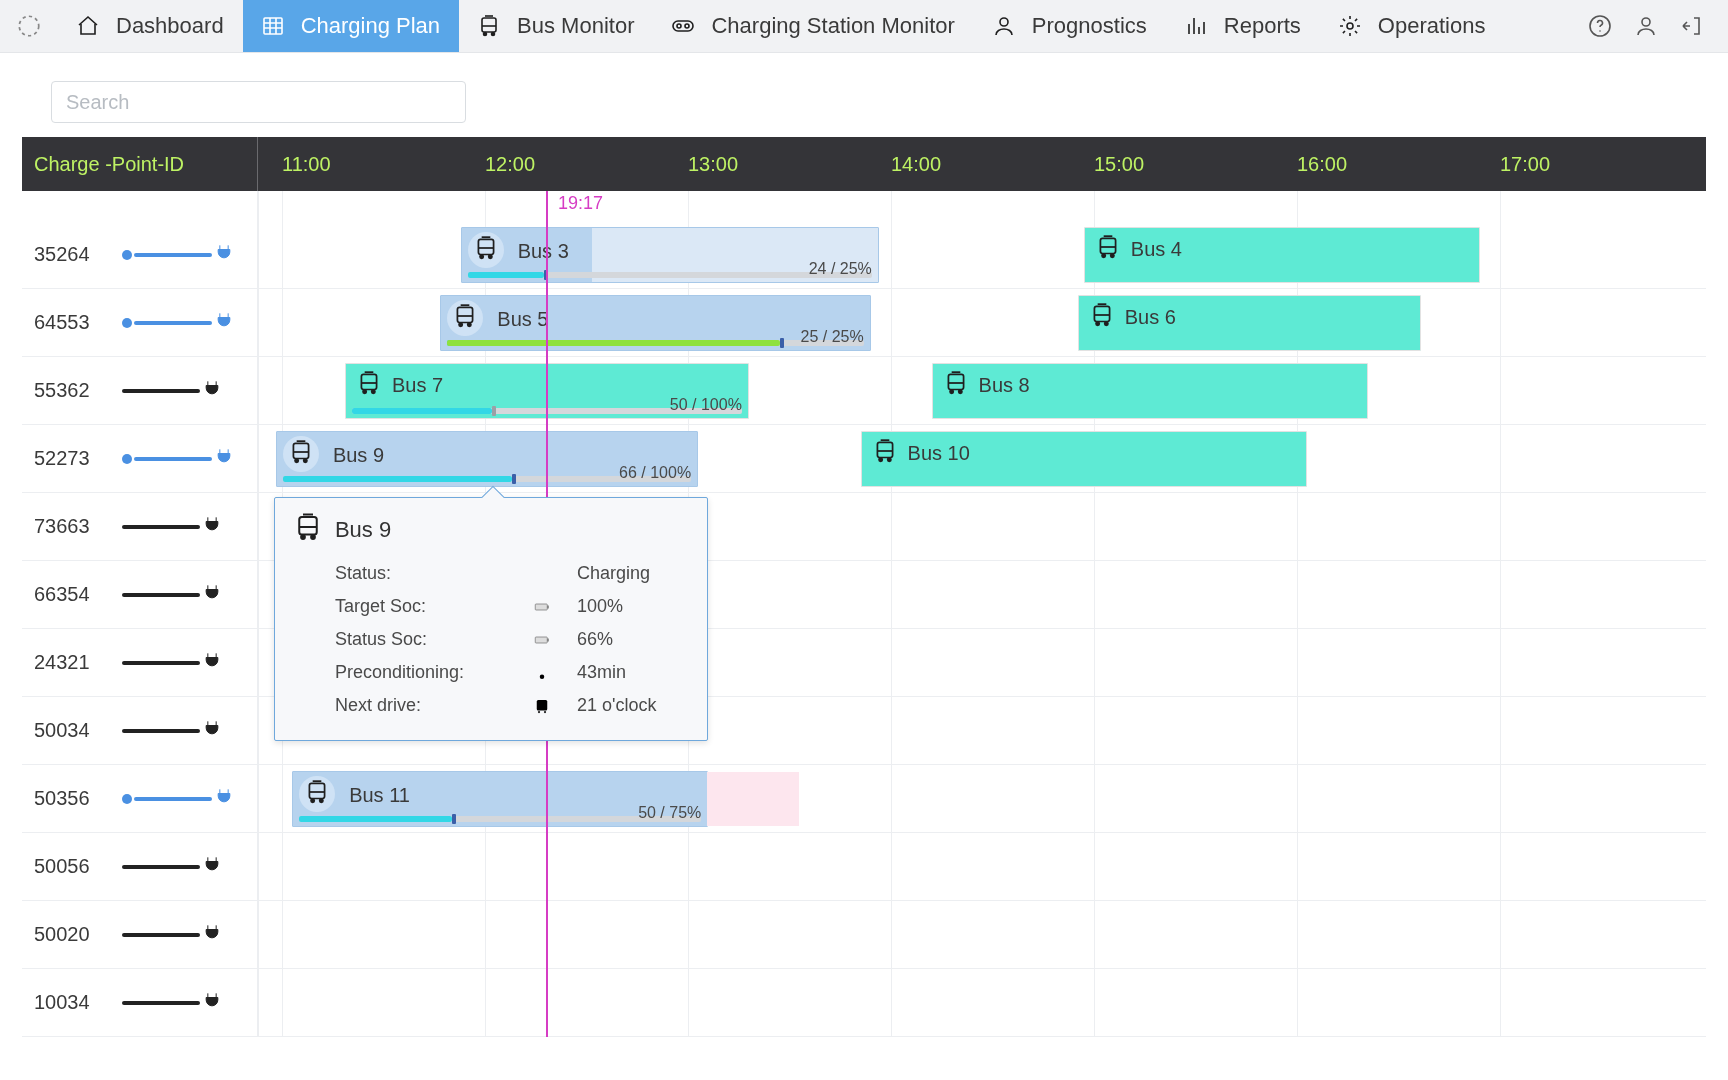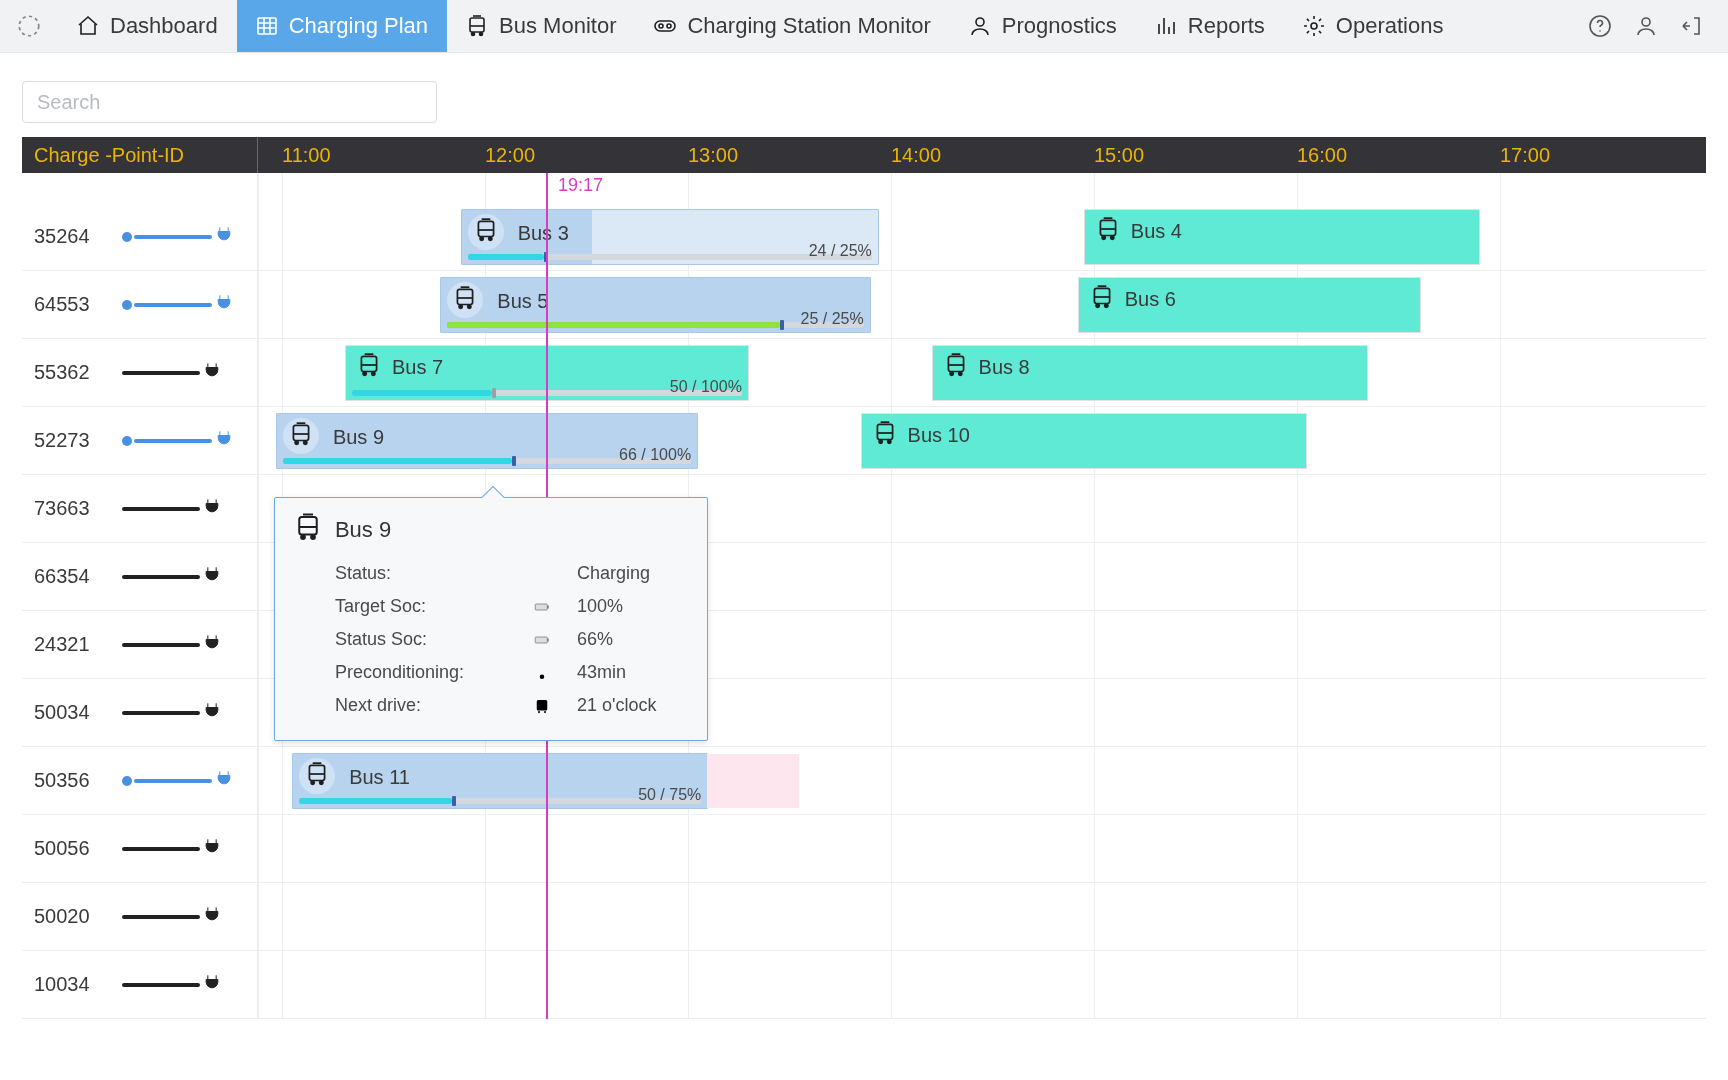--- a/index.html
+++ b/index.html
@@ -3,37 +3,37 @@
 <meta charset="utf-8">
 <style>
   * { box-sizing: border-box; margin: 0; padding: 0; }
   html, body { width: 1728px; height: 1080px; font-family: "Segoe UI", Arial, sans-serif; color: #333; overflow: hidden; background:#fff; }
 
   
   .topbar { height: 53px; width: 100%; background: #f1f2f4; border-bottom: 1px solid #e4e6e9; display: flex; align-items: stretch; }
   .topbar-left { display: flex; align-items: stretch; }
   .logo-slot { width: 58px; display:flex; align-items:center; justify-content:center; }
   .logo-slot svg { width:26px; height:26px; }
-  .nav-item { display:flex; align-items:center; gap:10px; padding: 0 18px; font-size: 22px; color:#3a3a3a; cursor:pointer; border-right:1px solid transparent;}
+  .nav-item { display:flex; align-items:center; gap:16px; padding: 0 18px; font-size: 22px; color:#3a3a3a; cursor:pointer; border-right:1px solid transparent;}
   .nav-item.active { background:#59a6e8; color:#fff; }
   .nav-item .nav-icon { display:flex; align-items:center; }
   .nav-item .nav-icon svg { width:24px; height:24px; }
   .nav-item.active svg { stroke:#fff; fill:none; }
   .topbar-right { margin-left:auto; display:flex; align-items:center; gap:18px; padding-right:22px; }
   .topbar-right .tb-btn { width:28px; height:28px; display:flex; align-items:center; justify-content:center; cursor:pointer; }
   .topbar-right svg { width:24px; height:24px; stroke:#555; fill:none; }
 
   
   .tools-row { padding: 28px 22px 14px 22px; }
-  .search-box { width: 415px; height: 42px; border:1px solid #d9dde1; border-radius:4px; padding:0 14px; font-size:20px; color:#333; background:#fff; }
+  .search-box { width: 415px; height: 42px; border:1px solid #d9dde1; border-radius:4px; padding:0 14px; font-size:20px; color:#333; background:#fff;margin-left:29px; }
   .search-box::placeholder { color:#b7bcc2; }
 
   
   .grid-wrap { position:relative; margin:0 22px; }
-  .grid-header { height:36px; background:#343438; color:#eab308; display:flex; font-size:20px; }
+  .grid-header { height:54px; background:#343438; color:#bef264; display:flex; font-size:20px; }
   .col-cp { width:236px; padding-left:12px; display:flex; align-items:center; height:100%; border-right:1px solid #6a6a6e; }
   .time-cols { position:relative; flex:1; height:100%; }
   .time-cols .tick-label { position:absolute; top:50%; transform:translateY(-50%); font-size:20px; }
   
   .rows { position:relative; }
   .row { height:68px; border-bottom:1px solid #eceef1; display:flex; align-items:center; position:relative; }
   .row.filler { height:30px; border-bottom:none; }
   .row .col-cp { border-right:1px solid #eceef1; height:100%; display:flex; align-items:center; gap:12px; color:#3a3a3a; font-size:20px;}
   .cp-id { width:76px; }
   .plug-line { display:flex; align-items:center; gap:2px; }

